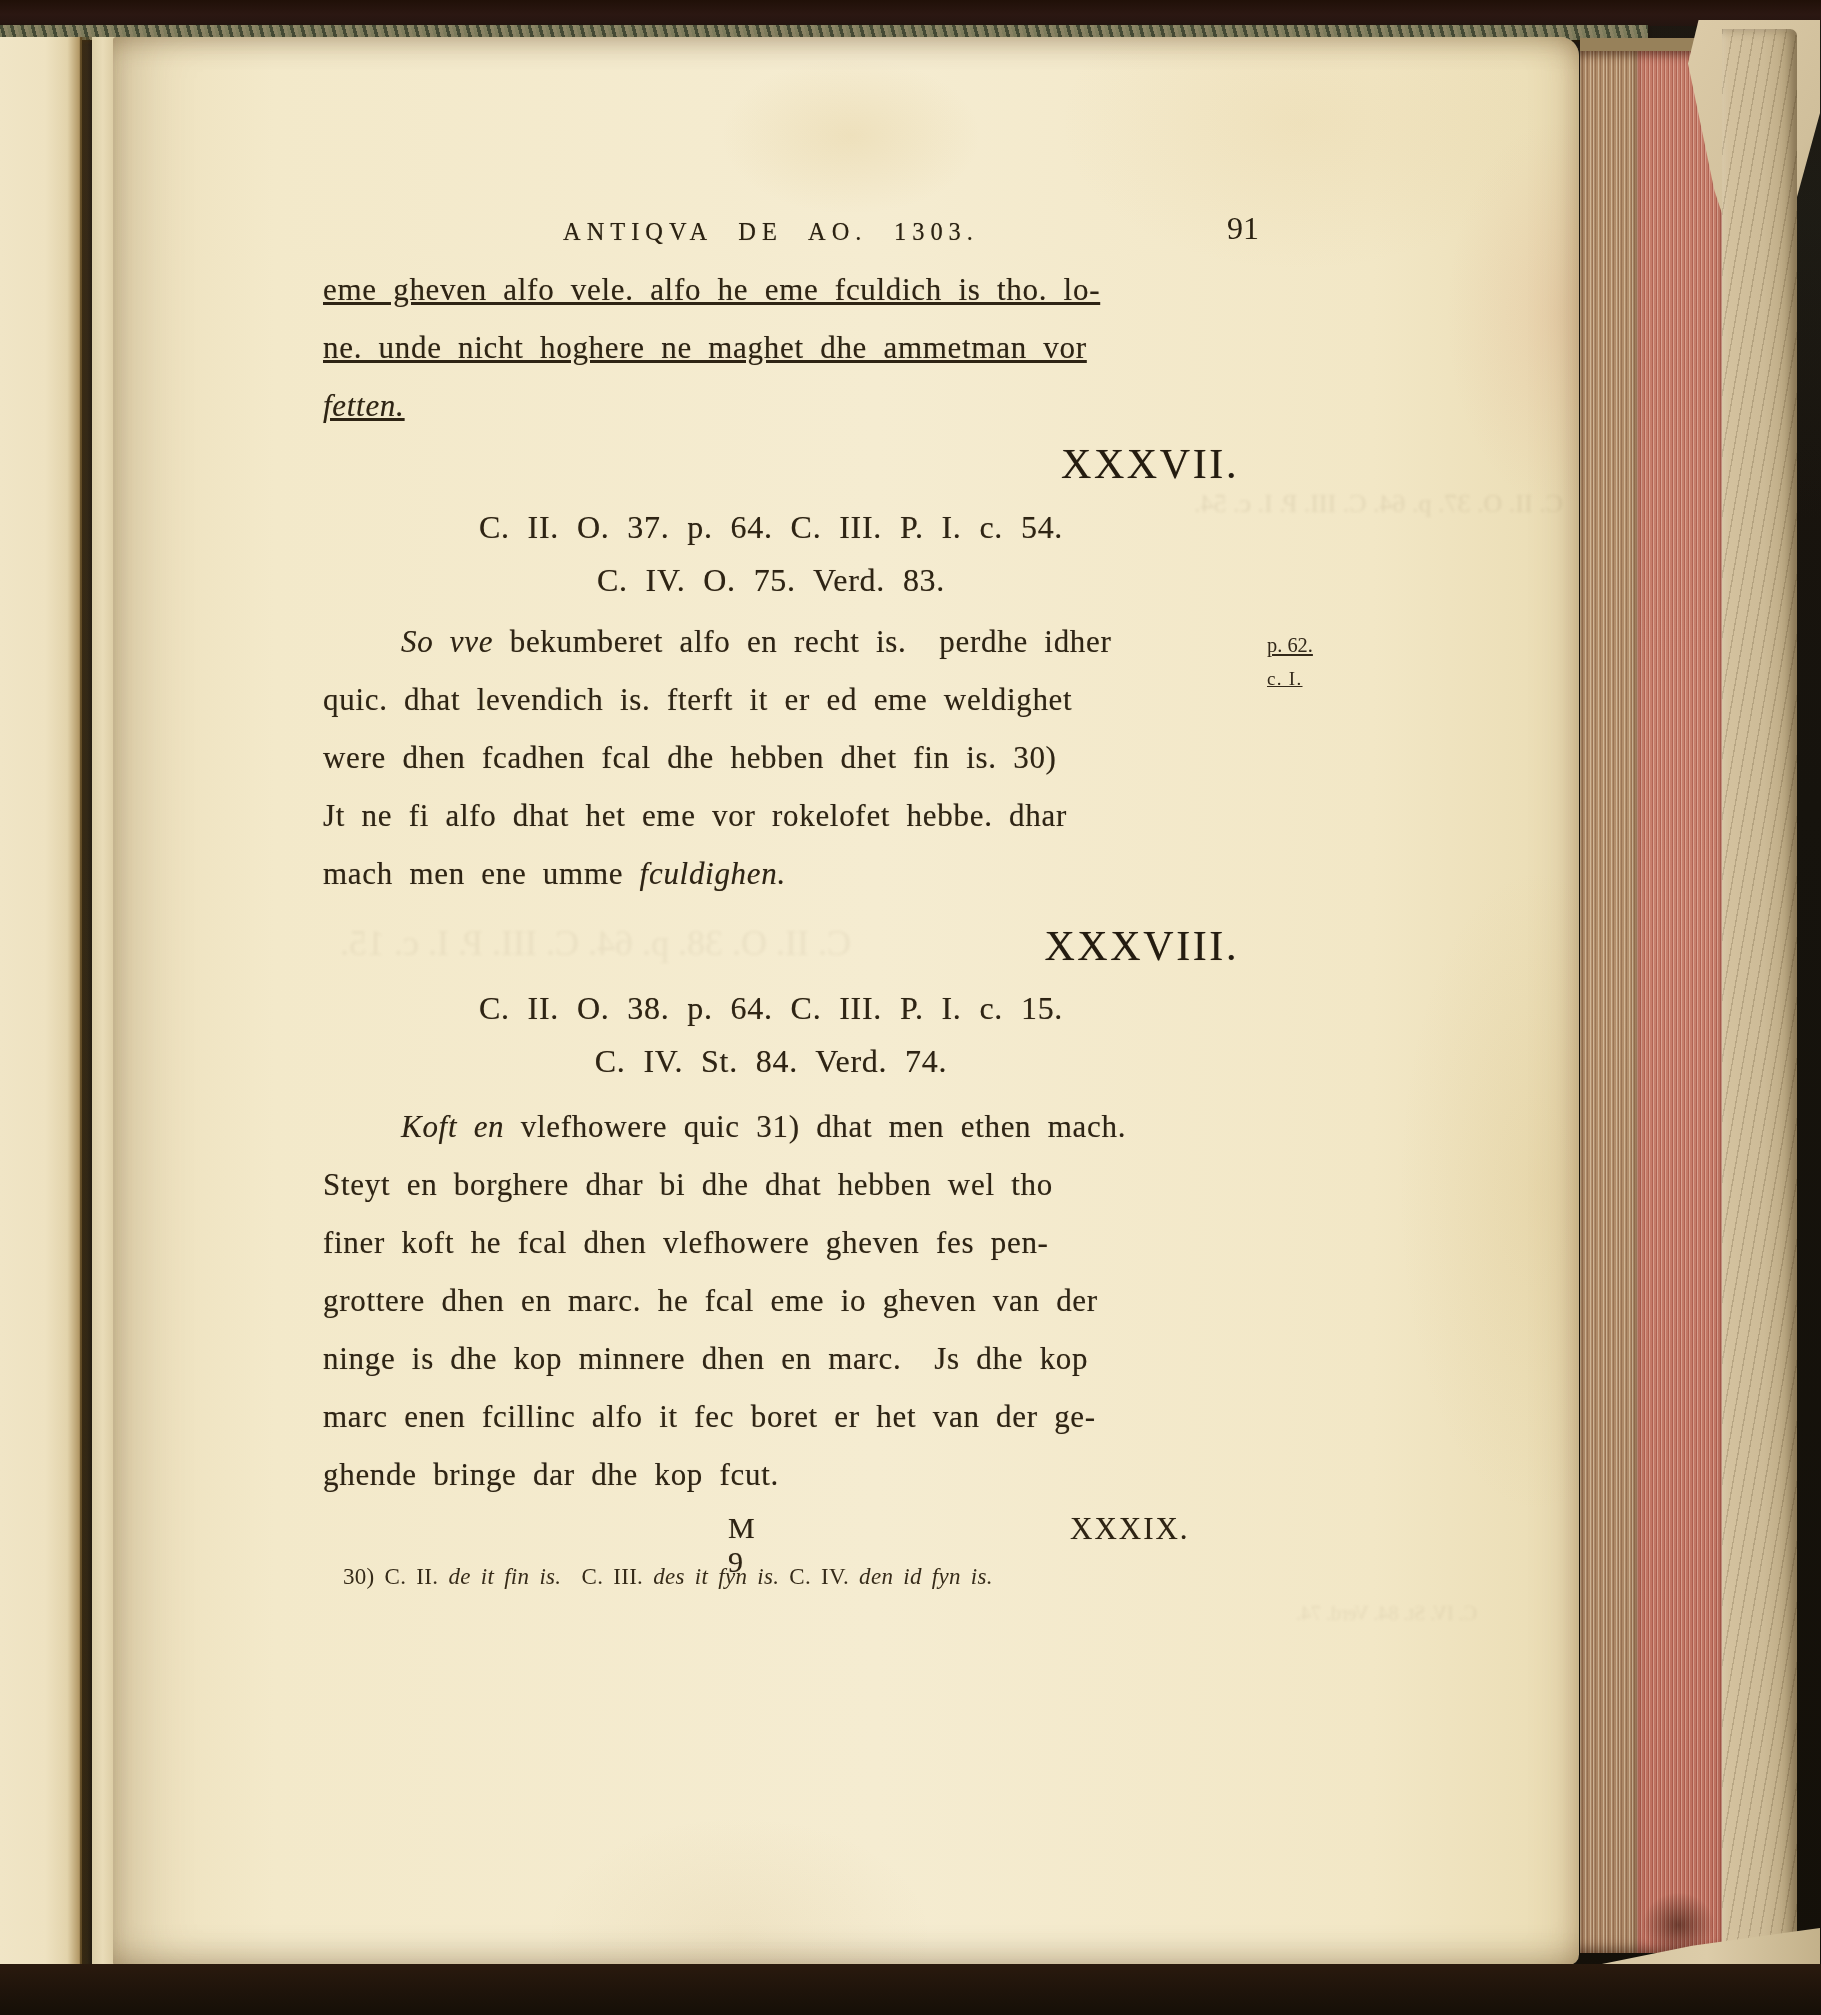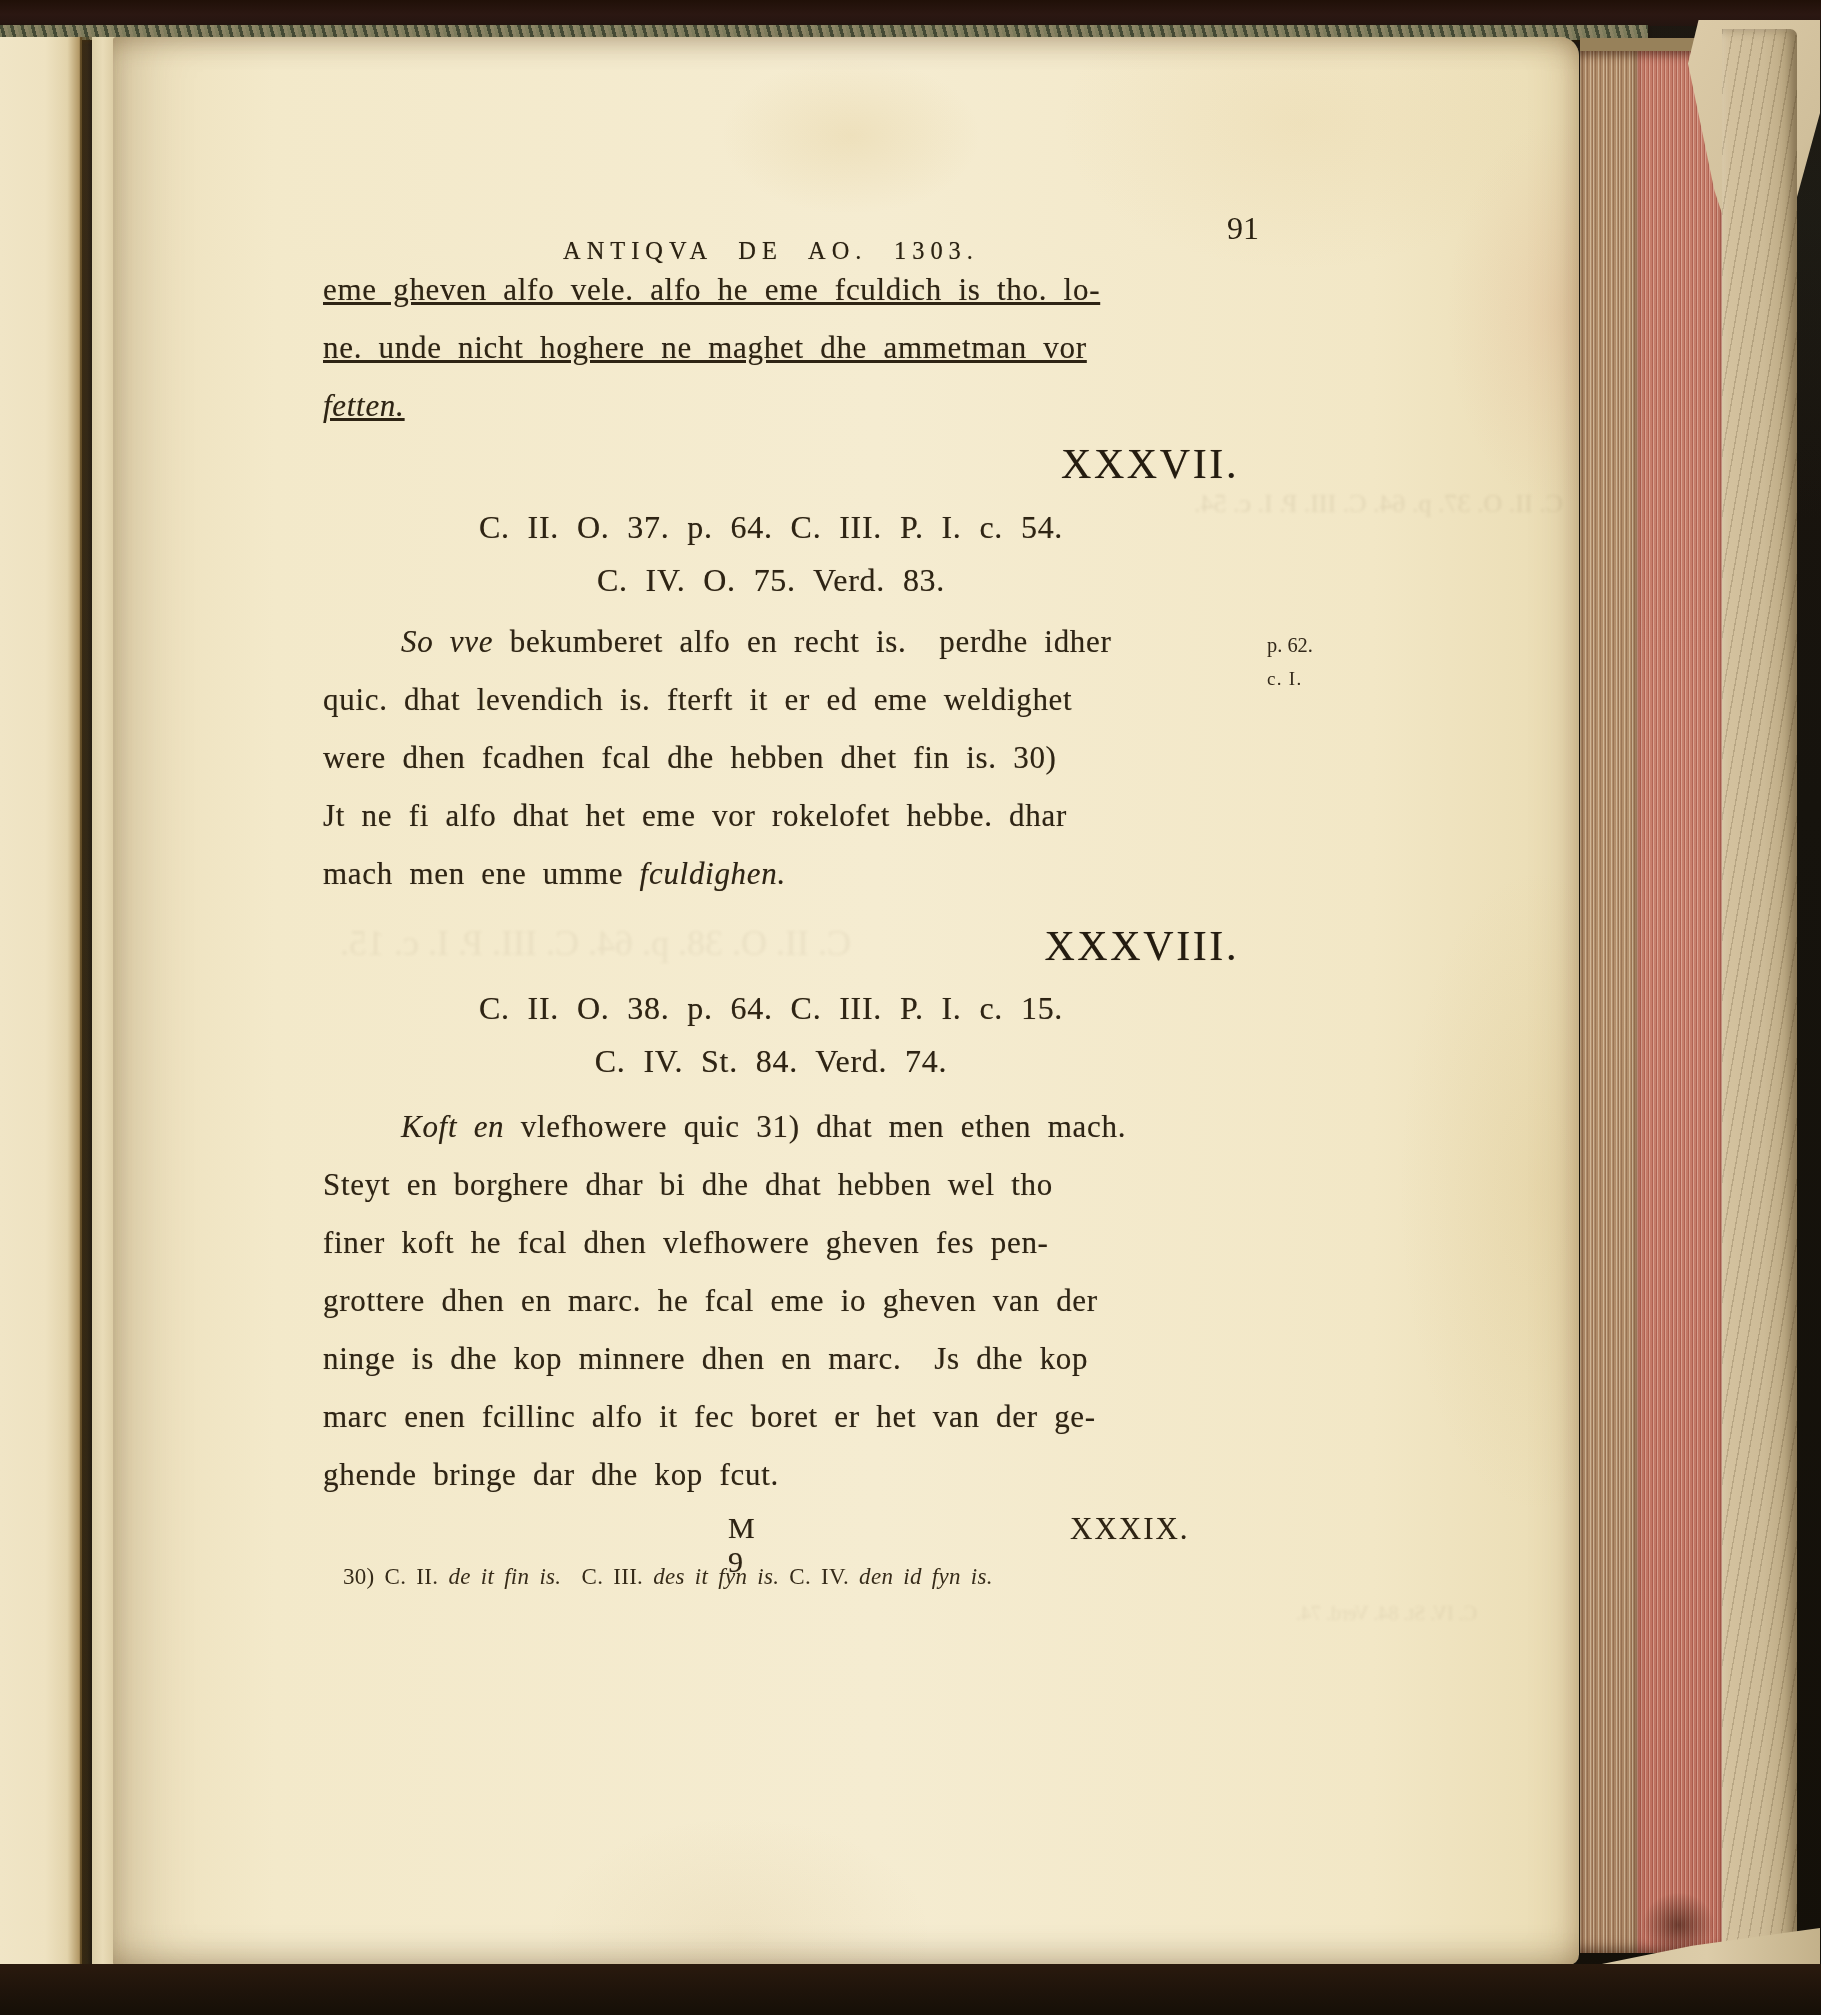--- a/index.html
+++ b/index.html
@@ -62,33 +62,33 @@
     clip-path:polygon(8% 0, 100% 0, 100% 30%, 55% 100%, 20% 55%, 0 14%); }
   .vellum-corner-bottom { position:absolute; left:1536px; top:1928px; width:284px; height:63px;
     background:linear-gradient(90deg,#d3c29e,#dccca9 60%,#c3b18a);
     clip-path:polygon(0 100%, 18% 62%, 55% 28%, 100% 0, 100% 100%); }
   .cover-bottom { position:absolute; left:0; top:1964px; width:1822px; height:51px;
     background:linear-gradient(180deg,#2a1a0e 0%, #1d130a 60%, #150f07 100%); }
 
   
   .ink { color:#2e2414; text-shadow:0 0 0.7px rgba(46,36,20,.45); }
   .running-header { position:absolute; left:303px; top:218px; width:936px; text-align:center;
-    font-size:24.4px; letter-spacing:6px; word-spacing:14.5px; color:#2b2212; text-shadow:0 0 0.7px rgba(43,34,18,.5);margin-top:19px; }
+    font-size:24.4px; letter-spacing:6px; word-spacing:14.5px; color:#2b2212; text-shadow:0 0 0.7px rgba(43,34,18,.5); }
   .page-number { position:absolute; left:1121px; top:210px; width:138px; text-align:right;
     font-size:32px; color:#2b2212; }
   .para { position:absolute; font-size:31px; letter-spacing:0.7px; word-spacing:8px; }
   .print-line { height:58px; white-space:pre; }
   .indent-first .print-line:first-child { padding-left:78px; }
   .it { font-style:italic; }
   .section-heading { position:absolute; left:303px; width:936px; text-align:right;
     font-size:42px; letter-spacing:2.6px; color:#241c10; text-shadow:0 0 0.7px rgba(36,28,16,.5); }
   .citation { position:absolute; left:303px; width:936px; text-align:center;
     font-size:32px; word-spacing:9.2px; letter-spacing:0.7px; }
   .margin-note { position:absolute; left:1267px; top:628px; width:145px; line-height:34px;
-    font-size:20.4px; color:#33291a; }
+    font-size:20.4px; color:#33291a;text-decoration:underline; }
   .margin-note .mn2 { font-size:19px; letter-spacing:1.3px; }
   .footer-line { position:absolute; top:1511px; }
   .signature { position:absolute; left:728px; font-size:30px; word-spacing:9.2px; }
   .catchword { position:absolute; left:1070px; font-size:31px; letter-spacing:2px; }
   .footnotes { position:absolute; left:343px; top:1564px; font-size:23px; letter-spacing:0.3px; word-spacing:4px; color:#362b19; }
   .footnotes .print-line { height:44px; }
   .footnotes .print-line:nth-child(2) { padding-left:69px; }
 
   
   .ghost { position:absolute; transform:scaleX(-1); filter:blur(1.6px); color:#6b5634;

